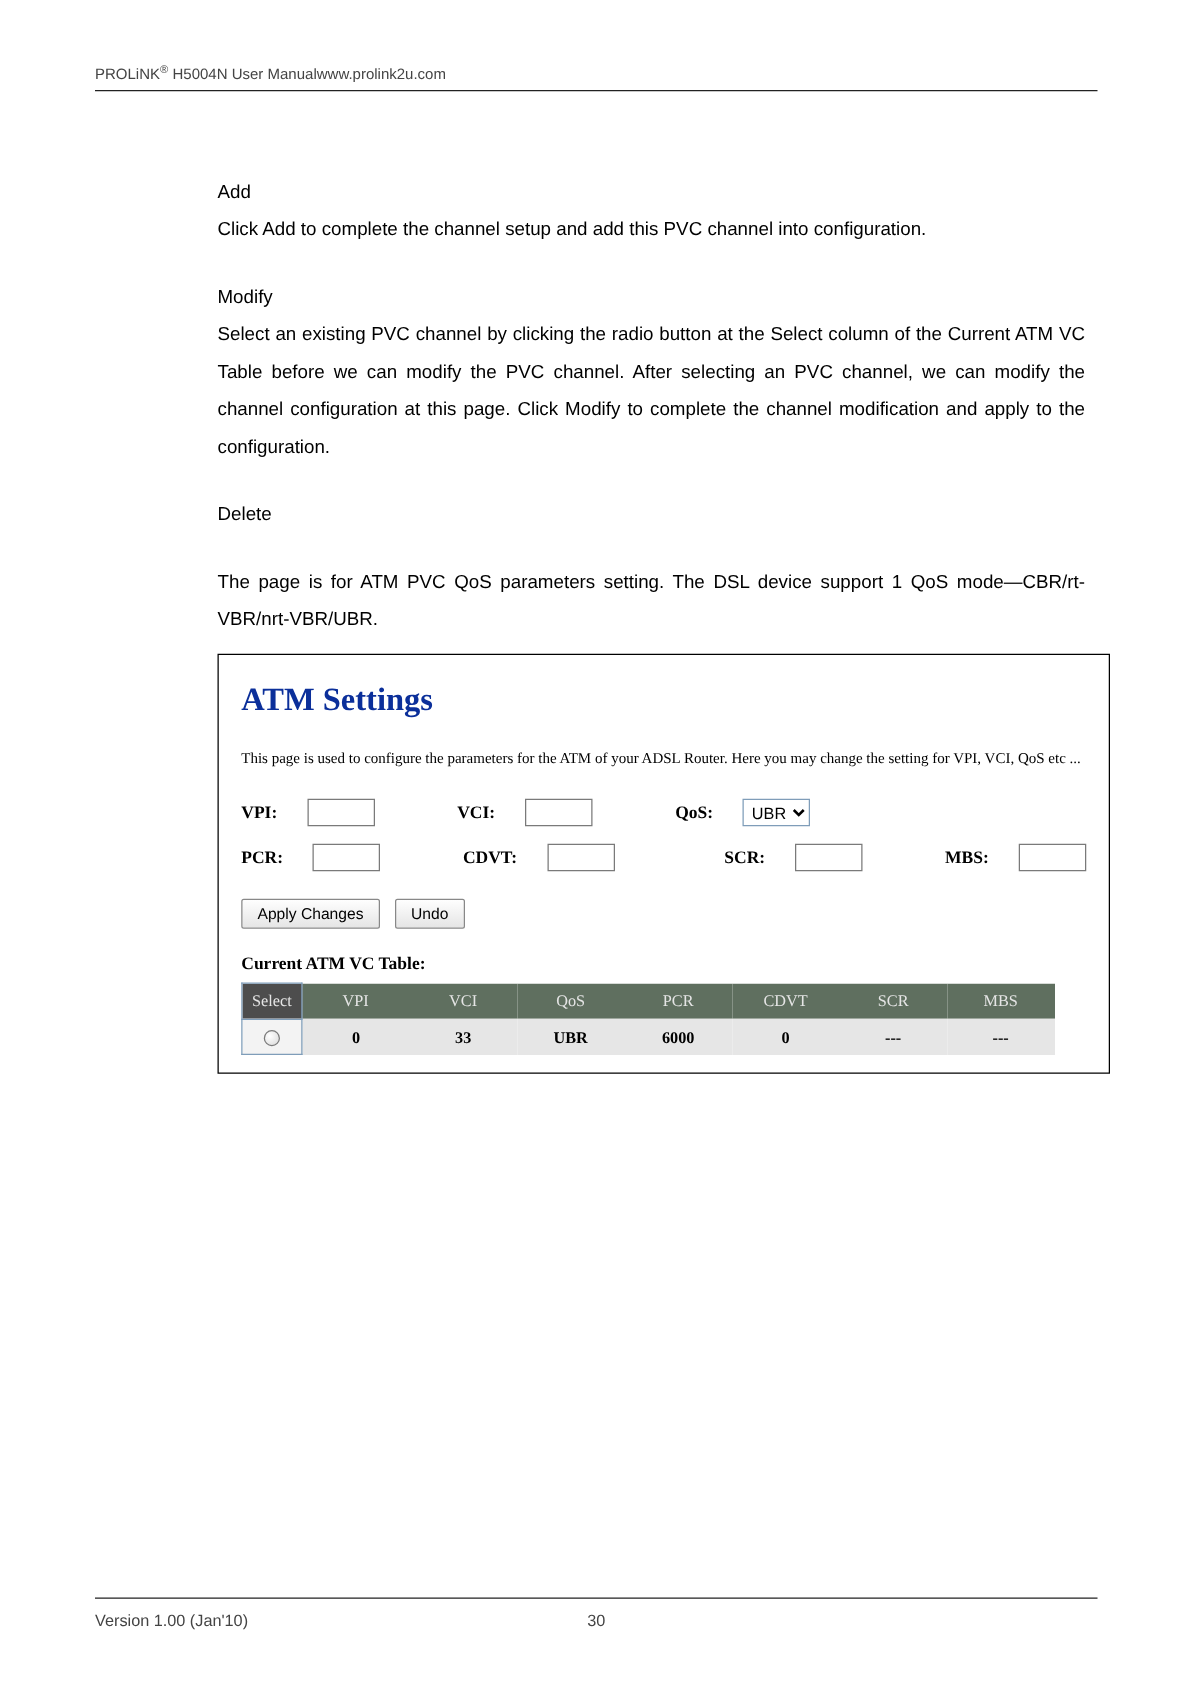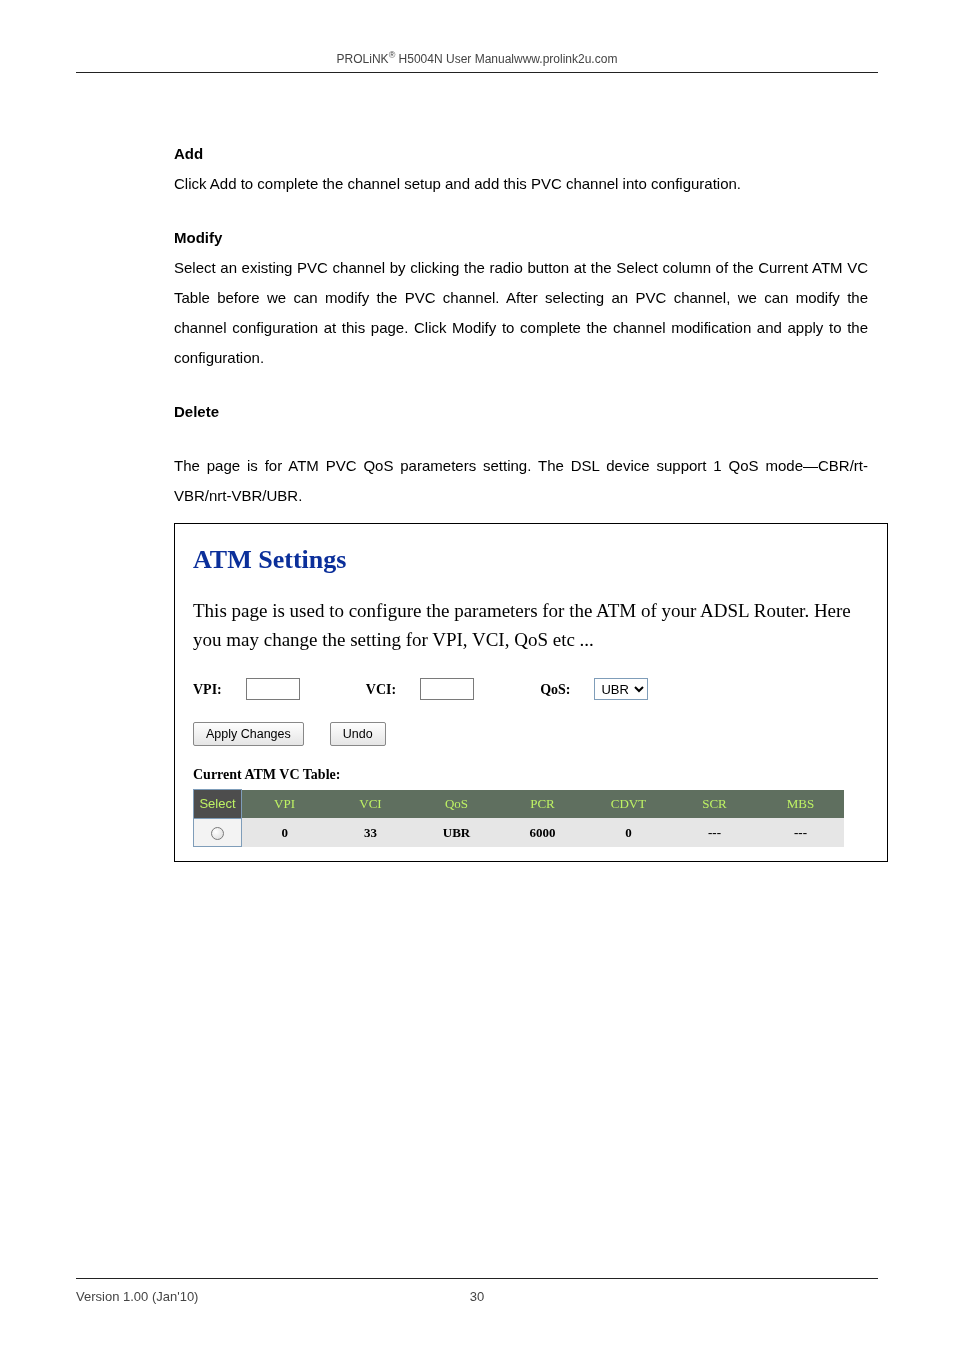--- a/index.html
+++ b/index.html
@@ -1,45 +1,45 @@
 <!DOCTYPE html>
 <html><head>
 <meta charset="utf-8">
 <style>
   :root { --text:#000; --muted:#444; --link:#777; --rule:#222; --tblhead:#5f6f5f; --tblhead-sel:#4d4d4d; --row-alt:#e6e6e6; --sel-bg:#f3f3f3; --blue:#123a8f; }
   * { box-sizing: border-box; }
   html,body { margin:0; padding:0; }
   body { width:954px; height:1350px; background:#fff; font-family:Arial, Helvetica, sans-serif; color:var(--text); position:relative; }
   .page { padding:50px 76px 0 76px; }
-  .topbar { display:flex; justify-content:center; align-items:baseline; font-size:12px; color:#444; }
+  .topbar { display:flex; justify-content:flex-start; align-items:baseline; font-size:12px; color:#444; }
   .topbar .left sup { font-size:9px; }
   .hr-top { border:none; border-top:1px solid var(--rule); margin:6px 0 0 0; }
   .content { padding:66px 10px 0 98px; font-size:15px; line-height:1.5; color:#000; }
   .content p { margin:0; }
   .sp24 { height:24px; }
-  .bold { font-weight:700; }
+  .bold { font-weight:400; }
   .just { text-align:justify; line-height:2.0; }
   .secnum { display:inline-block; width:48px; margin-left:-60px; text-align:left; }
   .section-row { margin-left:0; }
   .line { line-height:2.0; }
 
   
   .shot { margin-top:12px; border:1px solid #000; padding:16px 18px 14px 18px; width:714px; font-family:"Times New Roman", Times, serif; font-size:14px; color:#000; }
   .shot-title { font-size:26px; color:#0b2f9a; font-weight:700; margin-bottom:18px; }
-  .shot-desc { font-size:19px; line-height:1.5; margin-bottom:24px; }
+  .shot-desc { font-size:12px; line-height:1.5; margin-bottom:24px; }
   .formrow { display:flex; align-items:center; gap:24px; margin-bottom:14px; }
   .formrow label { font-weight:700; font-family:"Times New Roman",serif; }
   .txt { width:54px; height:22px; border:1px solid #7a7a7a; background:#fff; padding:2px 4px; font-size:13px; font-family:Arial,sans-serif; }
   .sel { height:22px; border:1px solid #7f9db9; background:#fff; font-size:13px; font-family:Arial,sans-serif; padding:1px 2px; }
   .btn { height:24px; padding:2px 12px; border:1px solid #888; background:linear-gradient(#fefefe,#e5e5e5); font-size:12.5px; font-family:Arial,sans-serif; border-radius:2px; }
   .gap { width:18px; }
   .tbl-caption { font-weight:700; margin:18px 0 4px 0; }
   table.vct { border-collapse:collapse; }
   table.vct th, table.vct td { text-align:center; font-size:13px; height:22px; }
-  table.vct th { color:#bef264; font-weight:400; padding:4px 0; }
+  table.vct th { color:#e5e5e5; font-weight:400; padding:4px 0;font-family:Liberation Serif, serif; }
   table.vct th.sel, table.vct td.sel { width:48px; }
   table.vct th.c { width:86px; }
   table.vct th:first-child { background:var(--tblhead-sel); }
   table.vct th:not(:first-child) { background:var(--tblhead);margin-top:20px; }
   table.vct td { background:var(--row-alt); padding:4px 0; font-weight:700; font-family:"Times New Roman",serif; }
   table.vct td.sel { background:var(--sel-bg); }
   .radio { width:13px; height:13px; display:inline-block; border:1px solid #7a7a7a; border-radius:50%; background:radial-gradient(circle at 35% 35%, #fff, #d8d8d8); vertical-align:middle; }
 
   .footer { position:absolute; left:76px; right:76px; bottom:46px; }
   .hr-bot { border:none; border-top:1px solid var(--rule); margin:0 0 10px 0; }
@@ -80,22 +80,35 @@
         <div class="gap"></div>
         <label>VCI:</label>
         <input type="text" class="txt" style="">
         <div class="gap"></div>
         <label>QoS:</label>
         <select class="sel">
           <option>UBR</option>
         </select>
       </div>
 
+      <div class="formrow">
+        <label>PCR:</label>
+        <input type="text" class="txt" style="">
+        <div class="gap"></div>
+        <label>CDVT:</label>
+        <input type="text" class="txt" style="">
+        <div style="width:40px"></div>
+        <label>SCR:</label>
+        <input type="text" class="txt" style="">
+        <div class="gap"></div>
+        <label>MBS:</label>
+        <input type="text" class="txt" style="">
+      </div>
 
-      <div class="formrow" style="gap:26px; margin-top:22px;">
+      <div class="formrow" style="gap:12px; margin-top:22px;">
         <button class="btn">Apply Changes</button>
         <button class="btn">Undo</button>
       </div>
 
       <div class="tbl-caption">Current ATM VC Table:</div>
       <table class="vct">
         <thead>
           <tr>
             <th class="sel">Select</th>
             <th class="c">VPI</th>

